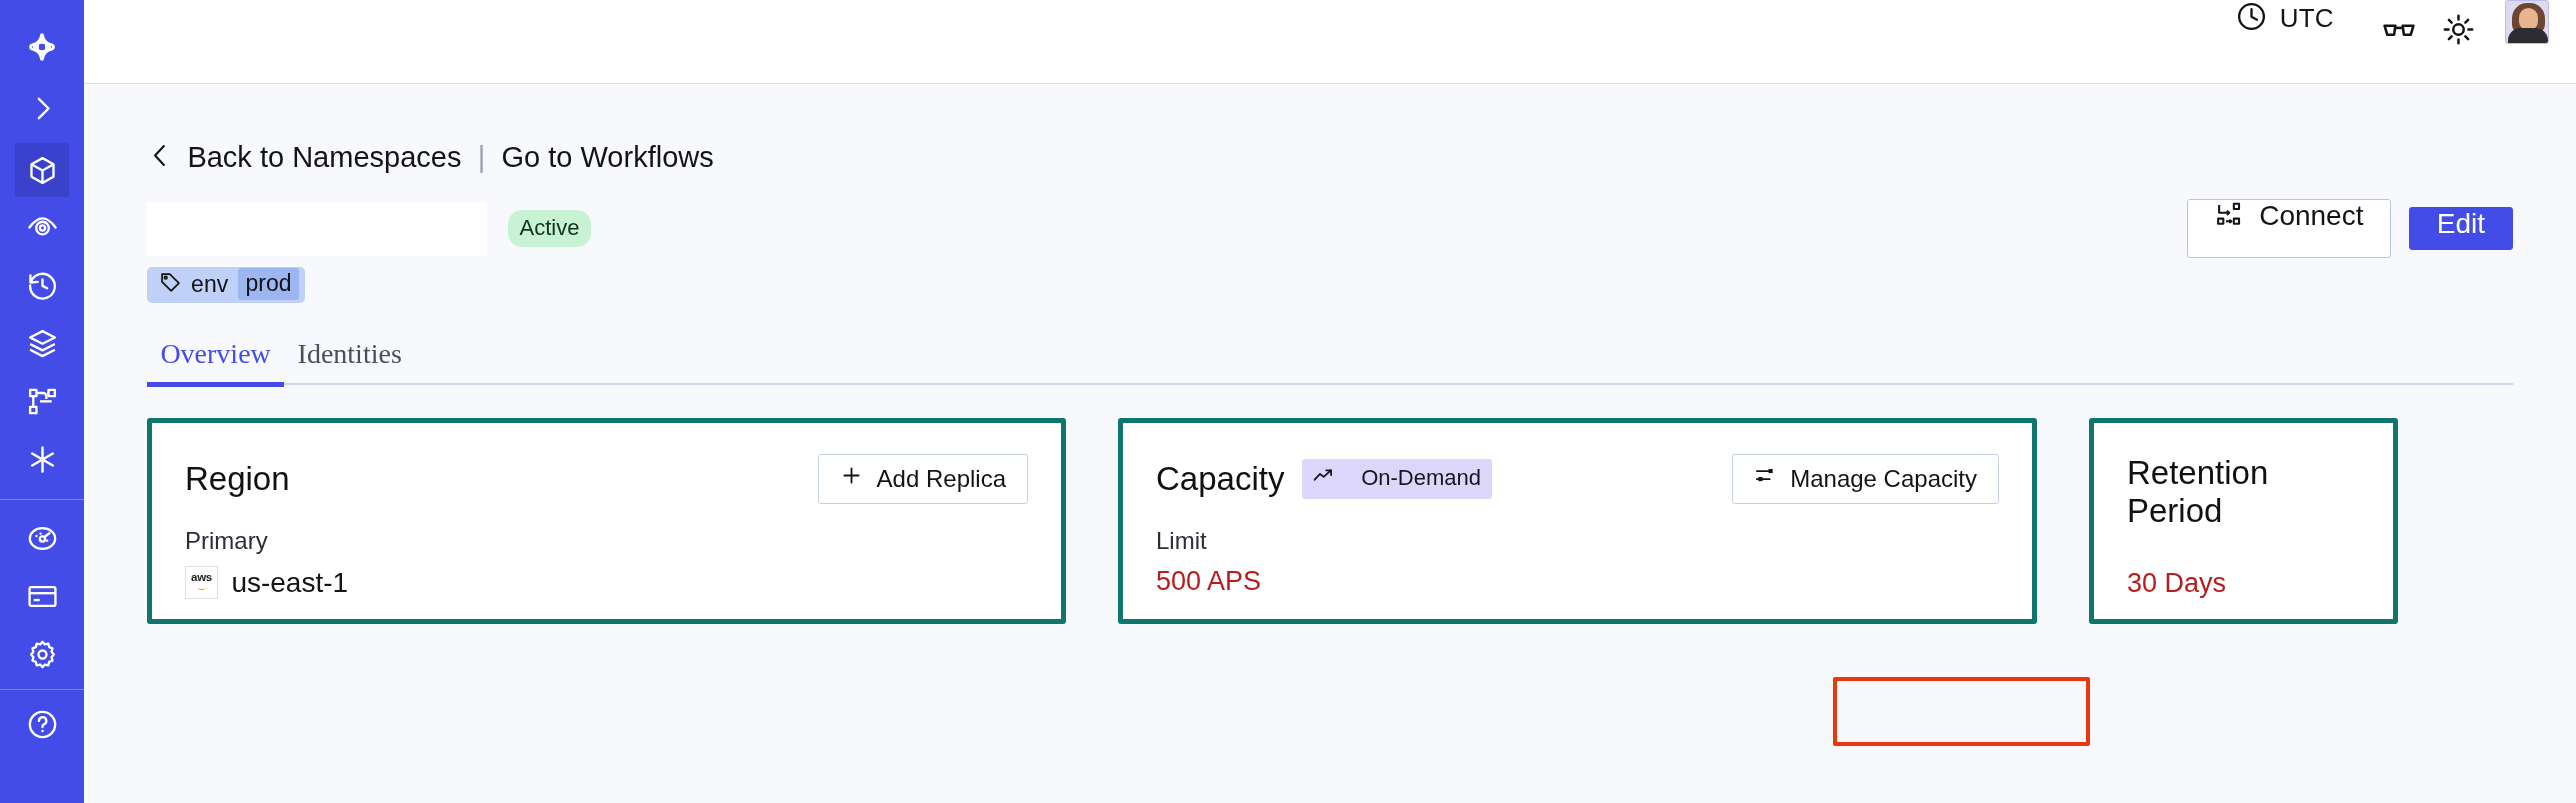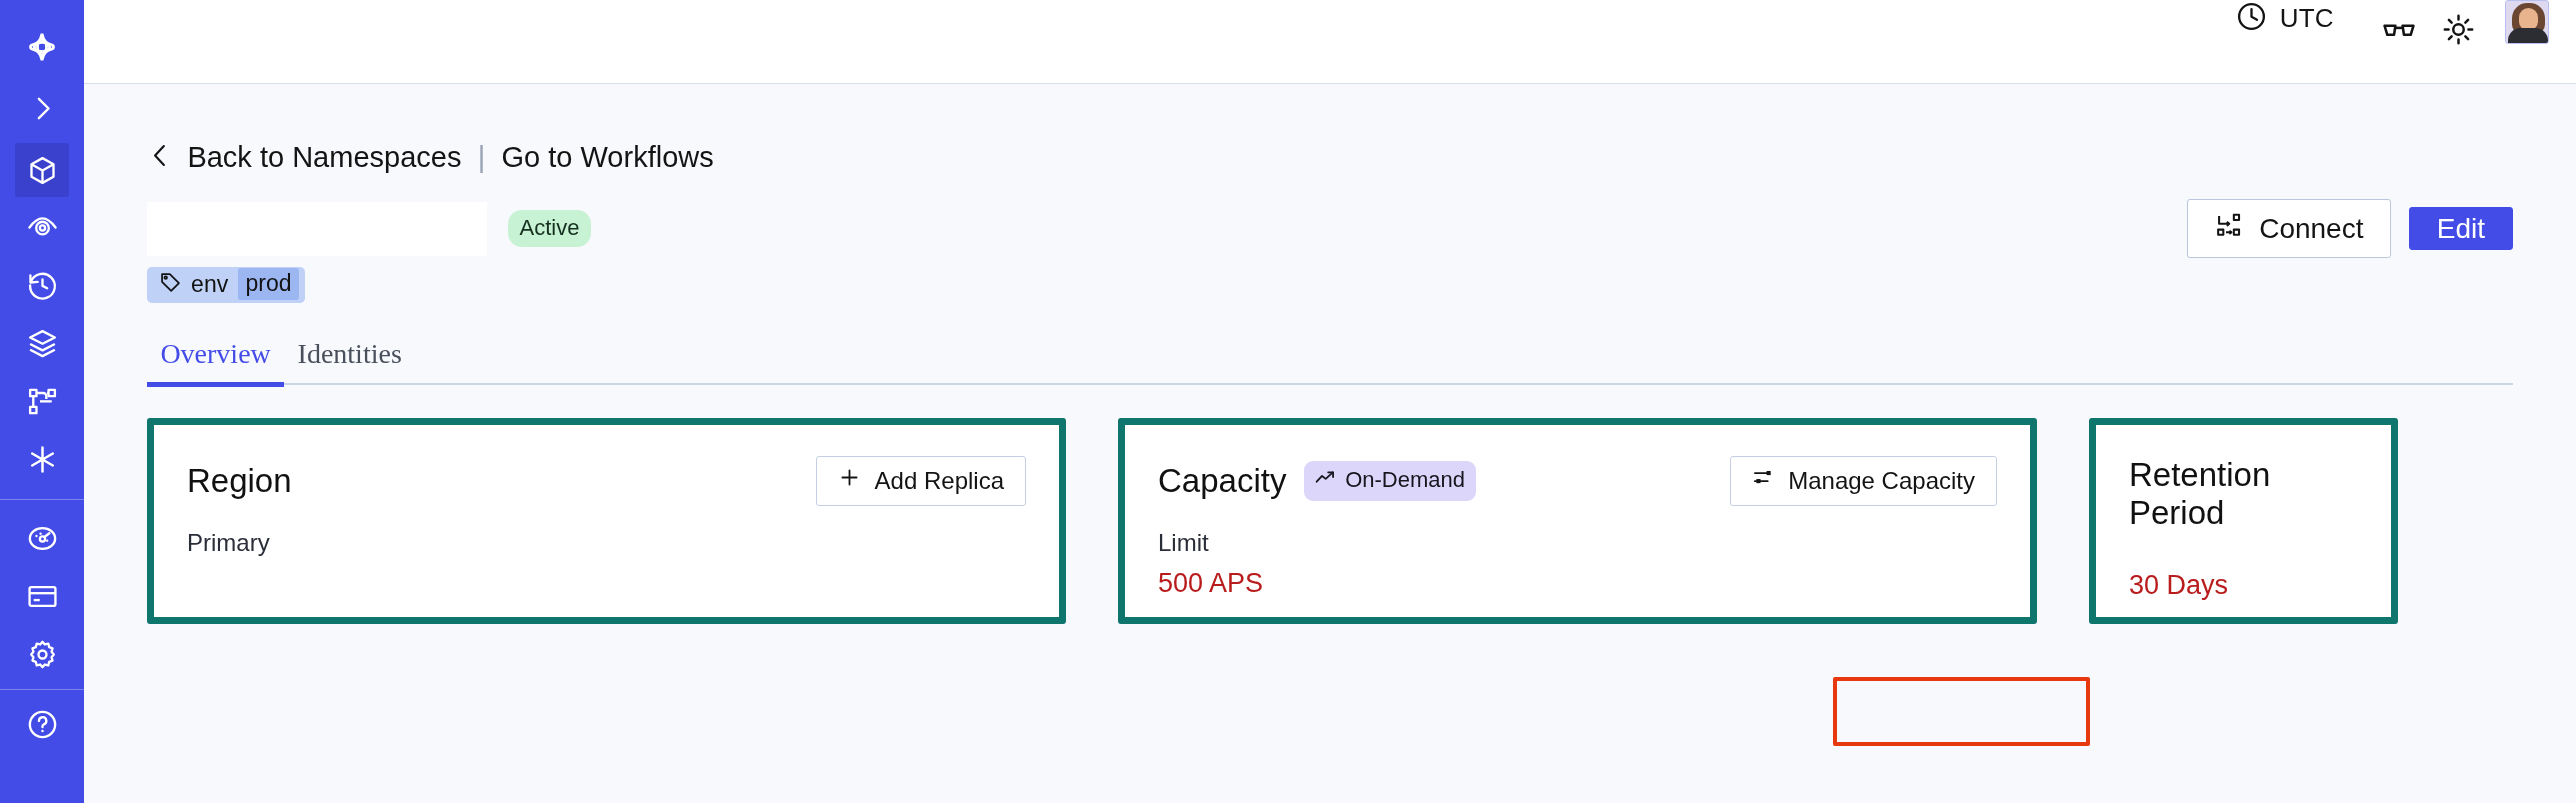--- a/index.html
+++ b/index.html
@@ -59,21 +59,21 @@
   .crumb-div { font-size: 29px; color: #9aa2b5; padding: 0 2.9px; }
 
   .titlerow { display: flex; align-items: center; margin-top: 23px; height: 61px; }
   .title-redact { width: 340px; height: 54px; background: #ffffff; }
   .badge-active {
     margin-left: 21px; background: #c8f2d4; color: #15301f;
     font-size: 22px; padding: 4.8px 11.5px 6.7px; border-radius: 14px;
   }
   .titlerow-spacer { flex: 1 1 auto; }
   .btn {
-    display: inline-flex; align-items: center; justify-content: center; gap: 15.3px;
+    display: inline-flex; justify-content: center; gap: 15.3px;
     font-size: 28px; cursor: pointer; border-radius: 2.9px; white-space: nowrap;
   }
   .btn-connect {
     background: #ffffff; border: 1px solid #b9c6dd; color: #141414;
     height: 59px; padding: 0 27px;
   }
   .btn-edit {
     background: #444ce7; color: #ffffff; border: 1px solid #444ce7;
     height: 43px; padding: 0 27px; margin-left: 17.3px;
   }
@@ -92,32 +92,32 @@
   }
   .tab.active { color: #444ce7; }
   .tab.active::after {
     content: ""; position: absolute; left: 0; right: 0; bottom: -1.9px; height: 4.8px; background: #444ce7;
   }
   .tabs-rule { position: absolute; left: 0; right: 0; bottom: 0; height: 1.9px; background: #ccd6e6; z-index:0; }
   .tabs-inner { position: relative; z-index: 1; display: flex; }
 
   .cards { display: flex; gap: 52px; margin-top: 33px; align-items: stretch; }
   .card {
-    background: #ffffff; border: 7px solid #0f766e; border-radius: 2.9px;
+    background: #ffffff; border: 5px solid #0f766e; border-radius: 2.9px;
     padding: 31px 33px 0 33px; height: 206px; position: relative;
   }
   .card-region { flex: 0 0 919px; }
   .card-capacity { flex: 0 0 919px; }
   .card-retention { flex: 0 0 309px; }
 
   .card-head { display: flex; align-items: center; }
   .card-title { font-size: 33px; color: #111111; font-weight: 400; }
   .chip-ondemand {
-    display: inline-flex; align-items: center; gap: 8px;
-    background: #ddd6fb; border-radius: 9px; padding: 4.8px 10.5px 5.8px;
+    display: inline-flex; align-items: center; gap: 26px;
+    background: #ddd6fb; border-radius: 3px; padding: 4.8px 10.5px 5.8px;
     font-size: 22px; color: #16161d; margin-left: 17.3px;
   }
   .card-head-spacer { flex: 1 1 auto; }
   .btn-ghost {
     display: inline-flex; align-items: center; gap: 13.4px;
     background: #ffffff; border: 1px solid #c4cfe3; border-radius: 2.9px;
     height: 50px; padding: 0 21px; font-size: 24px; color: #141414; cursor: pointer; white-space: nowrap;
   }
   .sub-label { font-size: 24px; color: #2a2e38; margin-top: 23px; }
   .value-row { display: flex; align-items: center; gap: 13.4px; margin-top: 11.5px; }
@@ -375,20 +375,27 @@
             <button class="btn-ghost">
               <span>
                 <svg width="23" height="23" viewBox="0 0 24 24" fill="none" stroke="#141414" stroke-width="1.9" stroke-linecap="round">
                   <path d="M12 4.6v14.8M4.6 12h14.8"></path>
                 </svg>
               </span>
               <span>Add Replica</span>
             </button>
           </div>
           <div class="sub-label">Primary</div>
+          <div class="value-row">
+            <span class="aws-logo">
+              <span class="aws-t">aws</span>
+              <span class="aws-s">⌣</span>
+            </span>
+            <span class="value-text">us-east-1</span>
+          </div>
         </div>
 
         <div class="card card-capacity">
           <div class="card-head">
             <span class="card-title">Capacity</span>
             <span class="chip-ondemand">
               <span>
                 <svg width="23" height="23" viewBox="0 0 24 24" fill="none" stroke="#16161d" stroke-width="1.9" stroke-linecap="round" stroke-linejoin="round">
                   <polyline points="2.8 16.4 8.4 10.4 12.2 13.4 19.6 6.6"></polyline>
                   <polyline points="14.8 6.6 19.9 6.6 19.9 11.5"></polyline>

